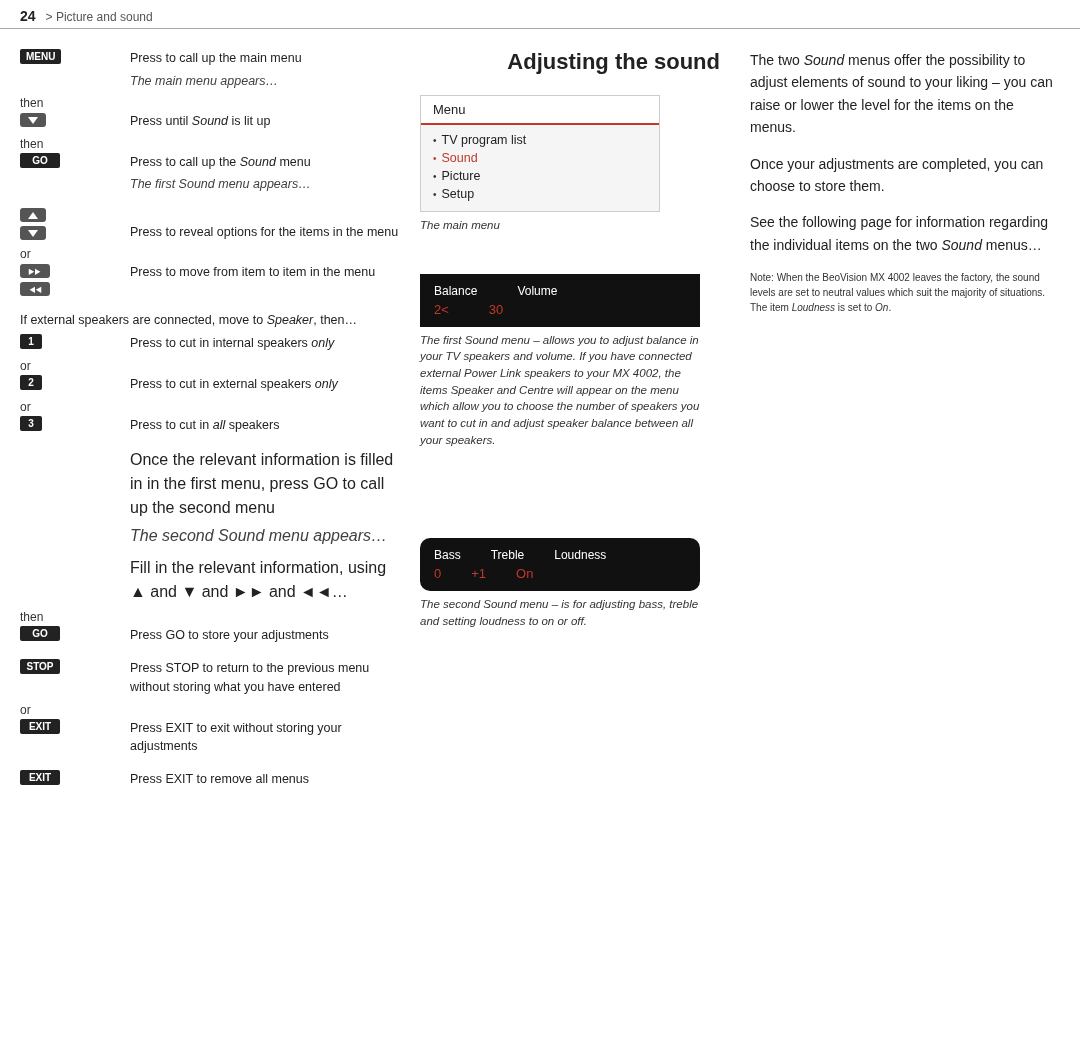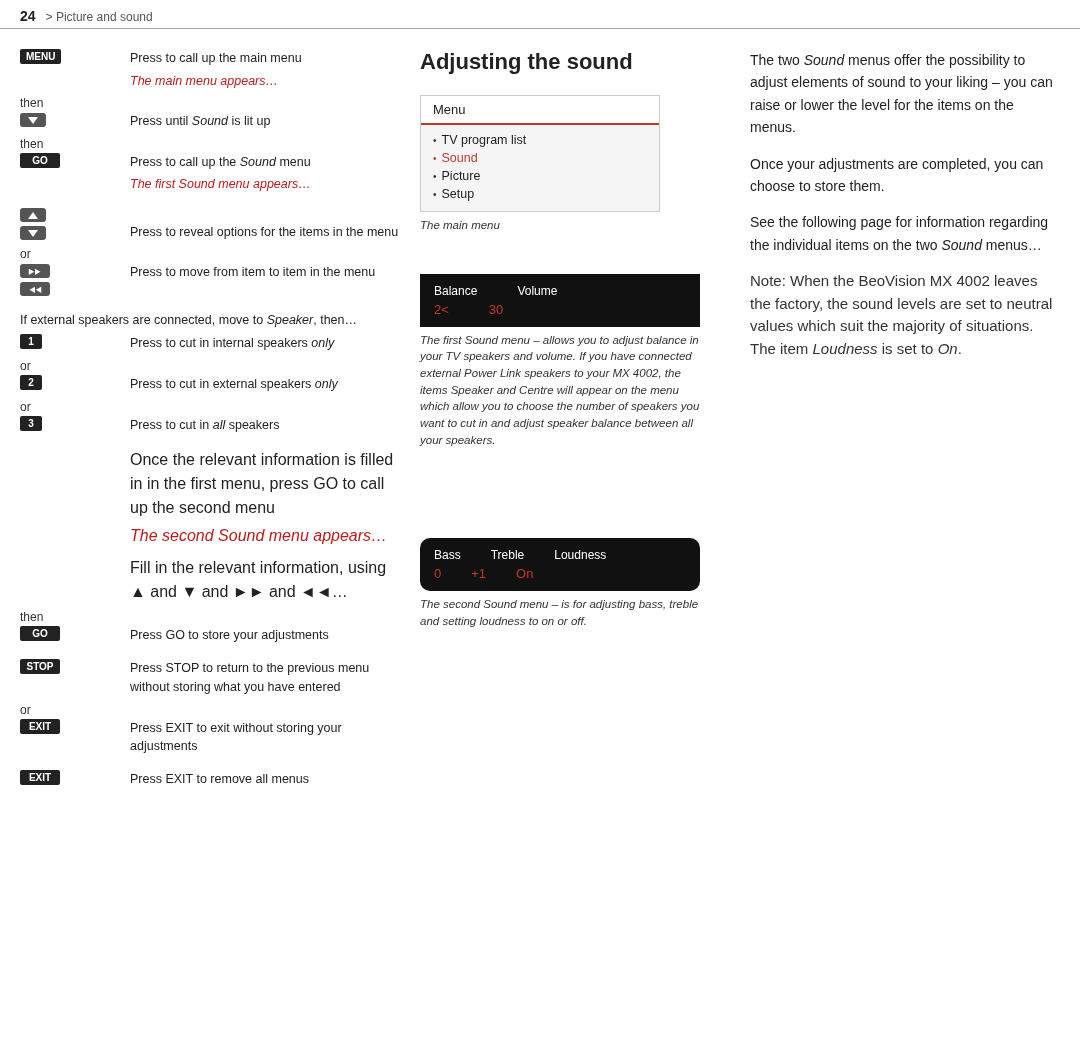--- a/index.html
+++ b/index.html
@@ -119,21 +119,21 @@
       margin: 1px 0;
     }
     .arrow-btn svg {
       width: 14px;
       height: 10px;
       fill: #fff;
     }
 
     .italic-note {
       font-style: italic;
-      color: #b91c1c;
+      color: #404040;
       font-size: 12.5px;
       margin: 4px 0 8px 0;
     }
 
     .then-label, .or-label {
       font-size: 12px;
       color: #333;
       margin: 2px 0;
     }
 
@@ -243,21 +243,21 @@
       font-style: italic;
       max-width: 280px;
       line-height: 1.45;
       margin-bottom: 10px;
     }
 
     .right-col p {
       margin-bottom: 14px;
     }
     .right-col .note-box {
-      font-size: 15px;
+      font-size: 10px;
       color: #333;
       line-height: 1.5;
     }
   </style>
 </head>
 <body>
 
 <div class="page-wrapper">
 
   <div class="header">
@@ -426,21 +426,21 @@
       <div class="instruction-row">
         <div class="label-col">
           <span class="btn-badge">EXIT</span>
         </div>
         <div class="text-col">Press EXIT to remove all menus</div>
       </div>
 
     </div>
 
     <div class="mid-col">
-      <h1 class="section-title" style="margin-top:0;">Adjusting the sound</h1>
+      <h1 class="section-title" style="margin-top:0;text-align:right;">Adjusting the sound</h1>
 
       <div class="menu-mockup">
         <div class="menu-header">Menu</div>
         <div class="menu-items">
           <div class="menu-item">
             <span class="bullet">•</span>
             <span>TV program list</span>
           </div>
           <div class="menu-item active">
             <span class="bullet active">•</span>

